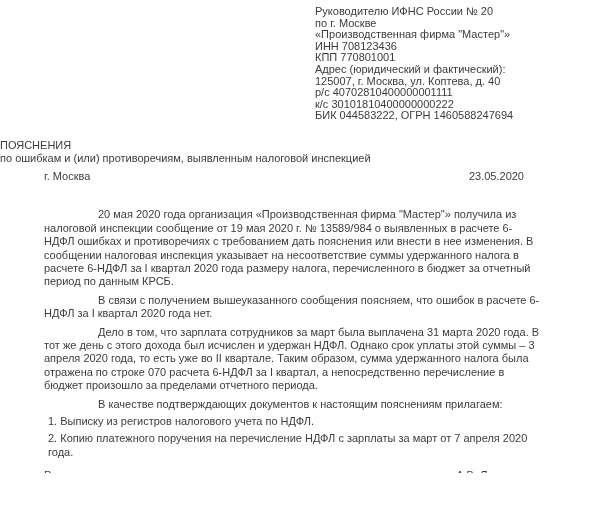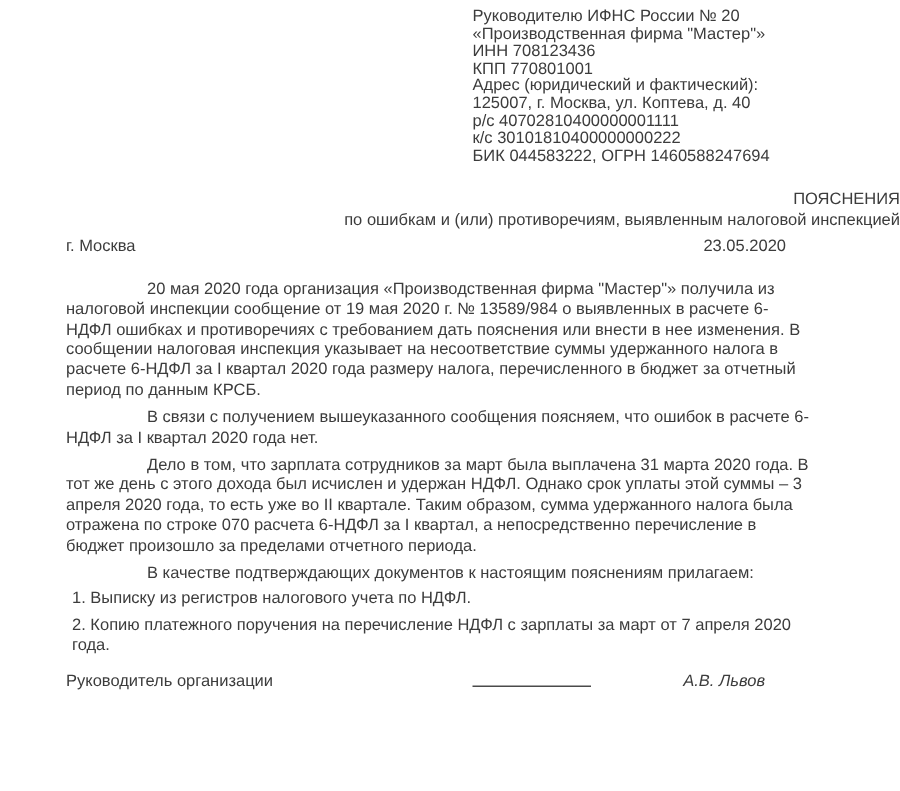--- a/index.html
+++ b/index.html
@@ -13,39 +13,39 @@
     overflow:hidden;
   }
   .recipient {
     margin-left:315px;
     padding-top:6px;
     line-height:11.6px;
     white-space:nowrap;
   }
   .title-block {
     margin-top:17px;
-    text-align:right;
+    text-align:left;
     line-height:13.5px;
   }
   .meta-row {
     display:flex;
     justify-content:space-between;
     margin:4px 76px 0 44px;
     line-height:13.4px;
   }
   .doc-body {
     margin:0 59px 0 44px;
     line-height:13.4px;
   }
   .doc-body p {
     margin:5px 0 0 0;
     text-indent:54px;
     text-align:left;
   }
-  .doc-body p.first { margin-top:15px; }
+  .doc-body p.first { margin-top:25px; }
   .attachment { margin:4px; text-indent:0; }
   .sig-row {
     position:relative;
     margin:10px 59px 0 44px;
     line-height:13.4px;
     height:20px;
   }
   .sig-line {
     position:absolute;
     left:271px;
@@ -60,20 +60,21 @@
     font-style:italic;
   }
 </style>
 </head>
 <body>
 
 <div class="page">
 
   <div class="recipient">
     <div>Руководителю ИФНС России № 20</div>
+    <div>по г. Москве</div>
     <div>«Производственная фирма "Мастер"»</div>
     <div>ИНН 708123436</div>
     <div>КПП 770801001</div>
     <div>Адрес (юридический и фактический):</div>
     <div>125007, г. Москва, ул. Коптева, д. 40</div>
     <div>р/с 40702810400000001111</div>
     <div>к/с 30101810400000000222</div>
     <div>БИК 044583222, ОГРН 1460588247694</div>
   </div>
 

